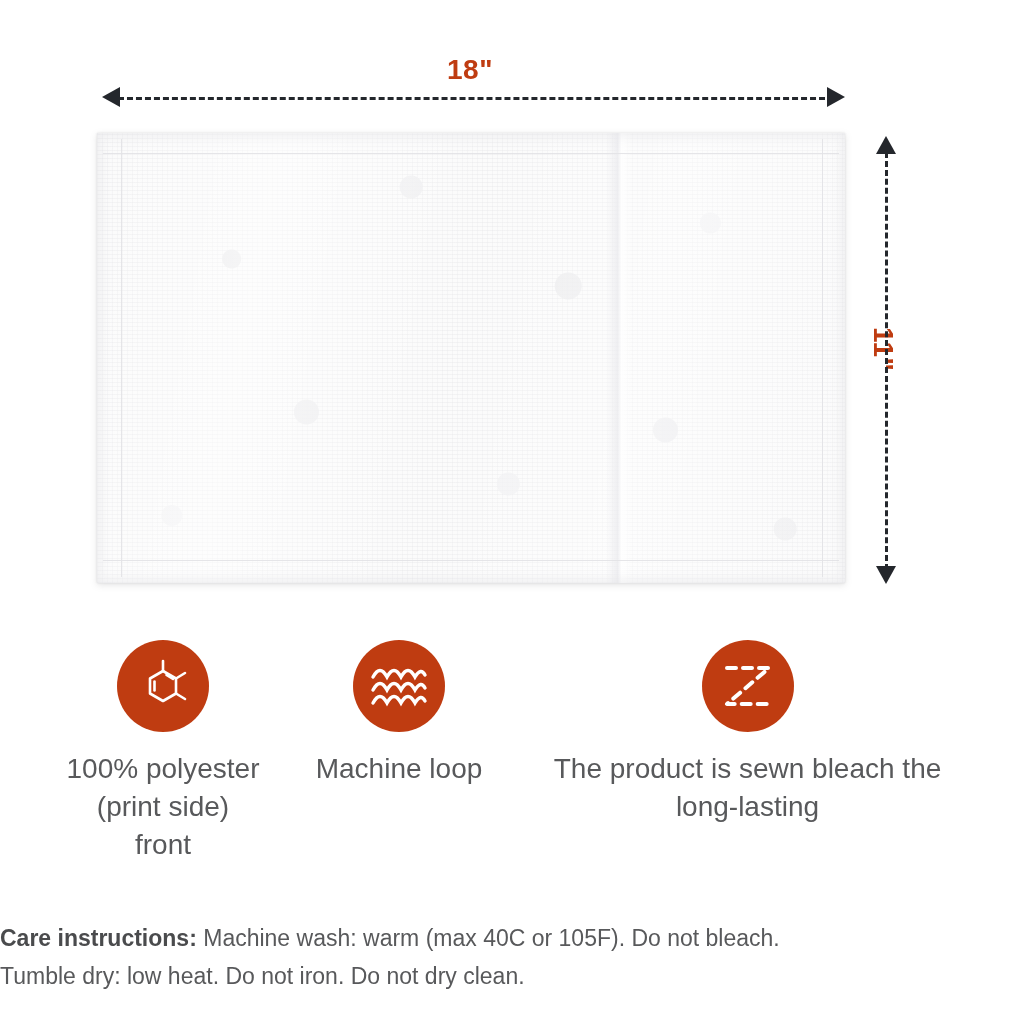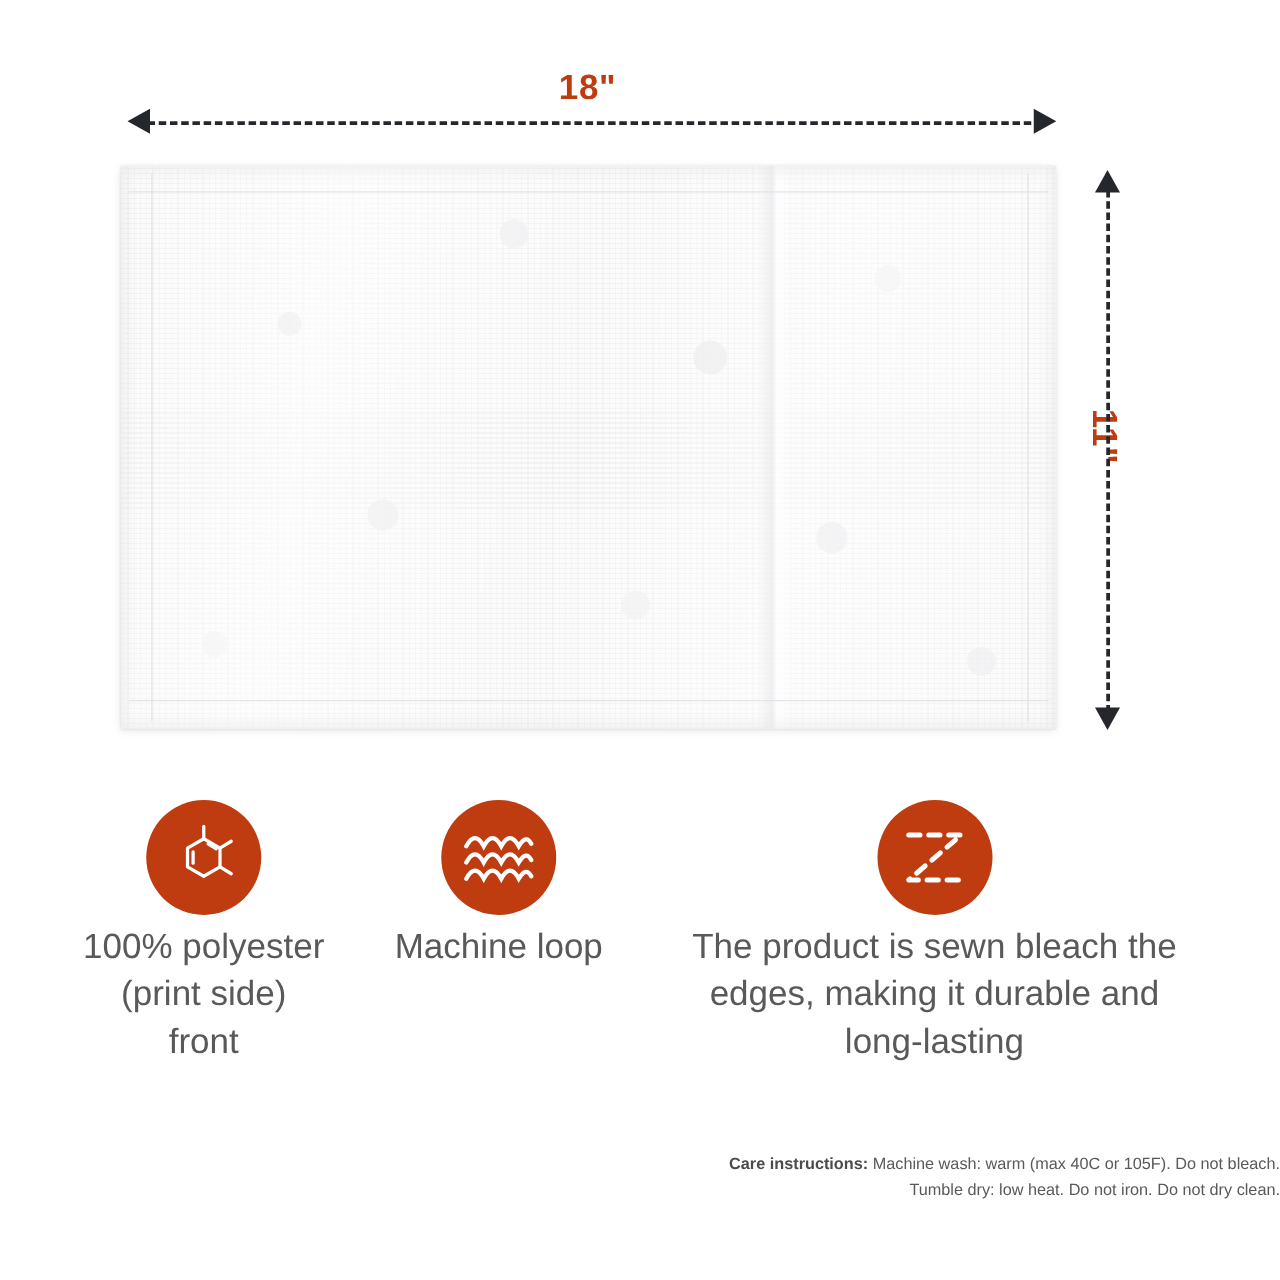--- a/index.html
+++ b/index.html
@@ -180,39 +180,39 @@
     width: 92px;
     height: 92px;
     border-radius: 50%;
     background: #bf3c11;
     margin: 0 auto;
     display: flex;
     align-items: center;
     justify-content: center;
   }
   .feature-caption {
-    margin-top: 6px;
+    margin-top: 18px;
     color: #58595b;
     font-size: 28px;
     line-height: 1.36;
     font-weight: normal;
   }
   #feature-0 { left: 32px;  width: 262px; }
   #feature-1 { left: 288px; width: 222px; }
   #feature-2 { left: 500px; width: 495px; }
 
   
   #care {
     position: absolute;
     left: 0;
     top: 920px;
     width: 1024px;
-    text-align: right;
+    text-align: left;
     color: #58595b;
-    font-size: 13px;
+    font-size: 23px;
     line-height: 1.65;
   }
   #care-label {
     font-weight: bold;
     color: #4a4b4d;
   }
 </style>
 </head>
 <body>
 
@@ -281,21 +281,20 @@
     </div>
 
     <div class="feature" id="feature-2">
       <div class="badge">
         <svg width="54" height="54" viewBox="0 0 54 54">
           <polyline points="6,9 48,9 6,45 48,45" fill="none" stroke="#ffffff" stroke-width="4" stroke-linecap="round" stroke-linejoin="round" stroke-dasharray="9 7"></polyline>
         </svg>
       </div>
       <div class="feature-caption">
         <div>The product is sewn bleach the</div>
-        <div>edges, making it durable and</div>
         <div>long-lasting</div>
       </div>
     </div>
 
   </div>
 
   <div id="care">
     <div>
       <span id="care-label">Care instructions:</span><span> Machine wash: warm (max 40C or 105F). Do not bleach.</span>
     </div>

